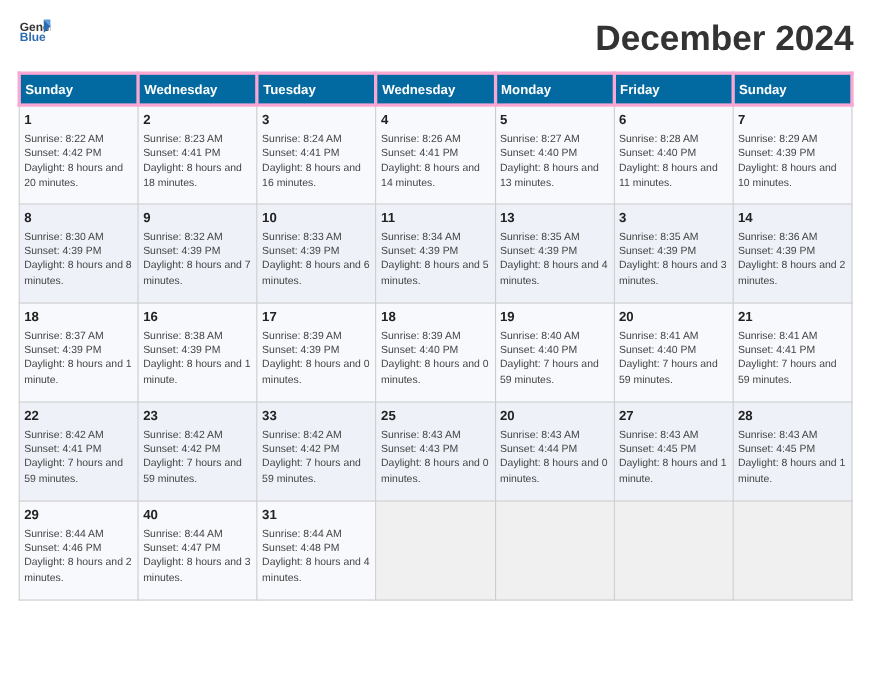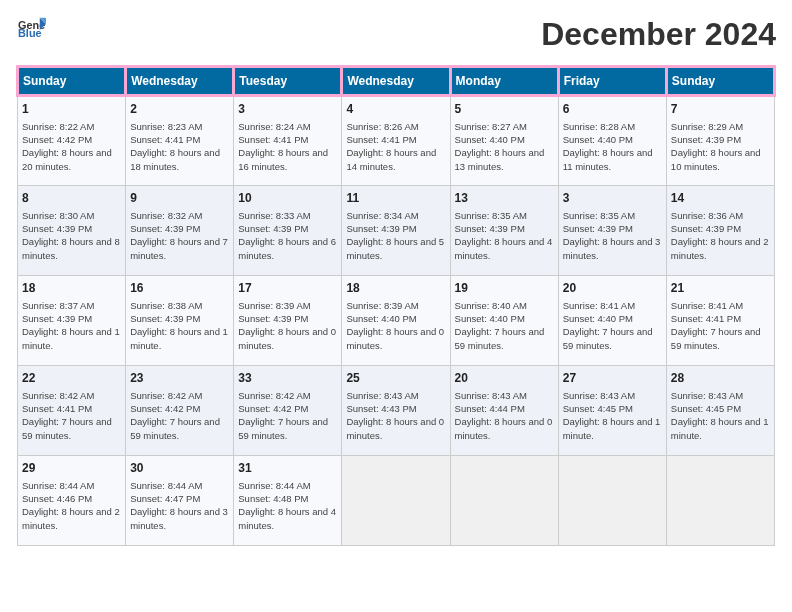--- a/index.html
+++ b/index.html
@@ -233,21 +233,21 @@
           <span class="day-num">28</span>
           <div class="day-info">Sunrise: 8:43 AM<br>Sunset: 4:45 PM<br>Daylight: 8 hours and 1 minute.</div>
         </td>
       </tr>
       <tr>
         <td>
           <span class="day-num">29</span>
           <div class="day-info">Sunrise: 8:44 AM<br>Sunset: 4:46 PM<br>Daylight: 8 hours and 2 minutes.</div>
         </td>
         <td>
-          <span class="day-num">30</span>
+          <span class="day-num">40</span>
           <div class="day-info">Sunrise: 8:44 AM<br>Sunset: 4:47 PM<br>Daylight: 8 hours and 3 minutes.</div>
         </td>
         <td>
           <span class="day-num">31</span>
           <div class="day-info">Sunrise: 8:44 AM<br>Sunset: 4:48 PM<br>Daylight: 8 hours and 4 minutes.</div>
         </td>
         <td class="empty-cell"></td>
         <td class="empty-cell"></td>
         <td class="empty-cell"></td>
         <td class="empty-cell"></td>

